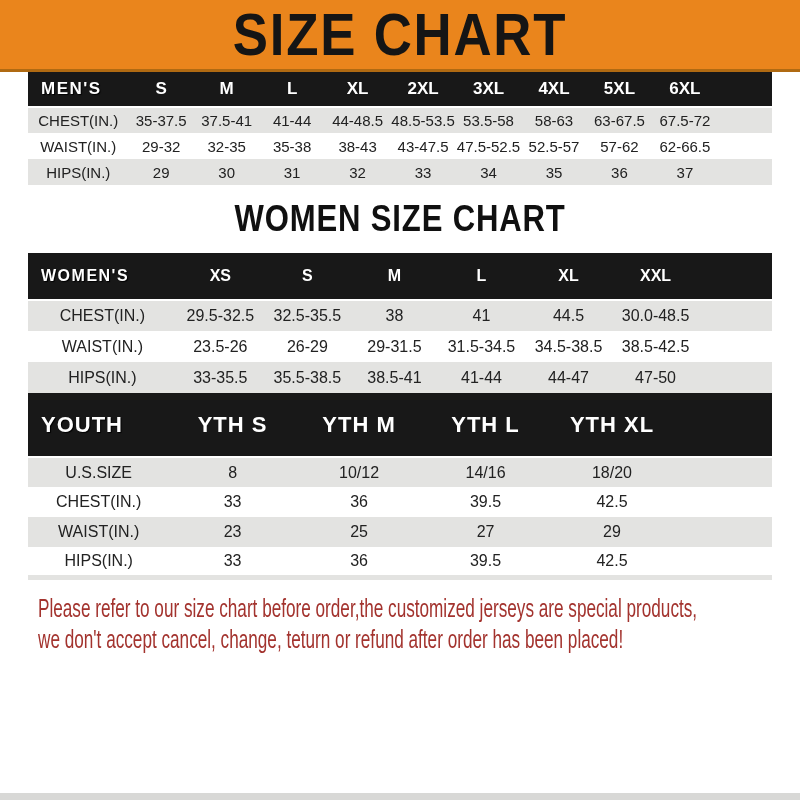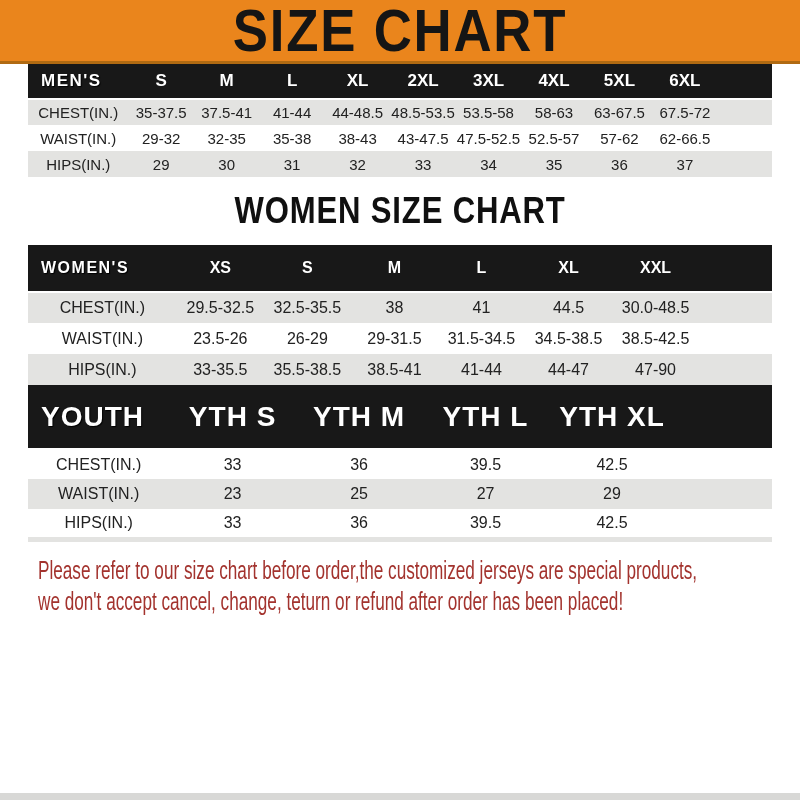--- a/index.html
+++ b/index.html
@@ -16,21 +16,21 @@
   html,body{margin:0;padding:0;}
   body{
     width:800px;height:800px;background:#ffffff;
     font-family:"Liberation Sans", sans-serif;color:var(--ink);
     overflow:hidden;
   }
   .page{width:800px;height:800px;display:flex;flex-direction:column;}
 
   
   .banner{
-    height:64px;background:var(--banner-bg);
+    height:72px;background:var(--banner-bg);
     border-bottom:3px solid var(--banner-edge);
     display:flex;align-items:center;justify-content:center;
     flex:0 0 auto;
   }
   .banner h1{margin:0;line-height:1;}
   .banner .title-text{
     display:inline-block;font-size:60px;font-weight:bold;
     letter-spacing:2px;transform:scaleX(0.88);transform-origin:center;
     color:#151515;white-space:nowrap;
   }
@@ -56,21 +56,21 @@
     font-weight:bold;text-align:center;padding:7px;white-space:nowrap;
   }
   .bar-label{
     text-align:left !important;padding-left:13px !important;
     letter-spacing:1.5px;text-shadow:1px 1px 1px #000;
   }
   .sec-0 .bar-row th{height:32px;font-size:17px;}
   .sec-0 .bar-label{font-size:24px;}
   .sec-1 .bar-row th{height:47px;font-size:16px;}
   .sec-1 .bar-label{font-size:24px;}
-  .sec-2 .bar-row th{height:64px;font-size:28px;letter-spacing:1px;}
+  .sec-2 .bar-row th{height:64px;font-size:22px;letter-spacing:1px;}
   .sec-2 .bar-label{font-size:24px;letter-spacing:2.5px;}
 
   .data-row th,.data-row td{
     text-align:center;font-weight:normal;padding:0;white-space:nowrap;color:#222;
   }
   .sec-0 .data-row th,.sec-0 .data-row td{height:26px;font-size:15px;}
   .sec-1 .data-row th,.sec-1 .data-row td{height:31px;font-size:16px;}
   .sec-2 .data-row th,.sec-2 .data-row td{height:30px;font-size:16px;}
   .data-row.gray th,.data-row.gray td{background:var(--row-gray);}
   .sec-2 .size-table{border-bottom:5px solid var(--row-gray);}
@@ -215,21 +215,21 @@
               <td class="value-cell">38.5-42.5</td>
               <td class="spacer"></td>
             </tr>
             <tr class="data-row gray">
               <th class="row-label">HIPS(IN.)</th>
               <td class="value-cell">33-35.5</td>
               <td class="value-cell">35.5-38.5</td>
               <td class="value-cell">38.5-41</td>
               <td class="value-cell">41-44</td>
               <td class="value-cell">44-47</td>
-              <td class="value-cell">47-90</td>
+              <td class="value-cell">47-50</td>
               <td class="spacer"></td>
             </tr>
           </tbody>
         </table>
       </section>
       <section class="chart-section sec-2">
         <table class="size-table">
           <colgroup>
             <col style="width: 19%;">
             <col style="width: 17%;">
@@ -242,20 +242,28 @@
             <tr class="bar-row">
               <th class="bar-label">YOUTH</th>
               <th class="bar-col">YTH S</th>
               <th class="bar-col">YTH M</th>
               <th class="bar-col">YTH L</th>
               <th class="bar-col">YTH XL</th>
               <th class="bar-spacer"></th>
             </tr>
           </thead>
           <tbody>
+            <tr class="data-row gray">
+              <th class="row-label">U.S.SIZE</th>
+              <td class="value-cell">8</td>
+              <td class="value-cell">10/12</td>
+              <td class="value-cell">14/16</td>
+              <td class="value-cell">18/20</td>
+              <td class="spacer"></td>
+            </tr>
             <tr class="data-row">
               <th class="row-label">CHEST(IN.)</th>
               <td class="value-cell">33</td>
               <td class="value-cell">36</td>
               <td class="value-cell">39.5</td>
               <td class="value-cell">42.5</td>
               <td class="spacer"></td>
             </tr>
             <tr class="data-row gray">
               <th class="row-label">WAIST(IN.)</th>

